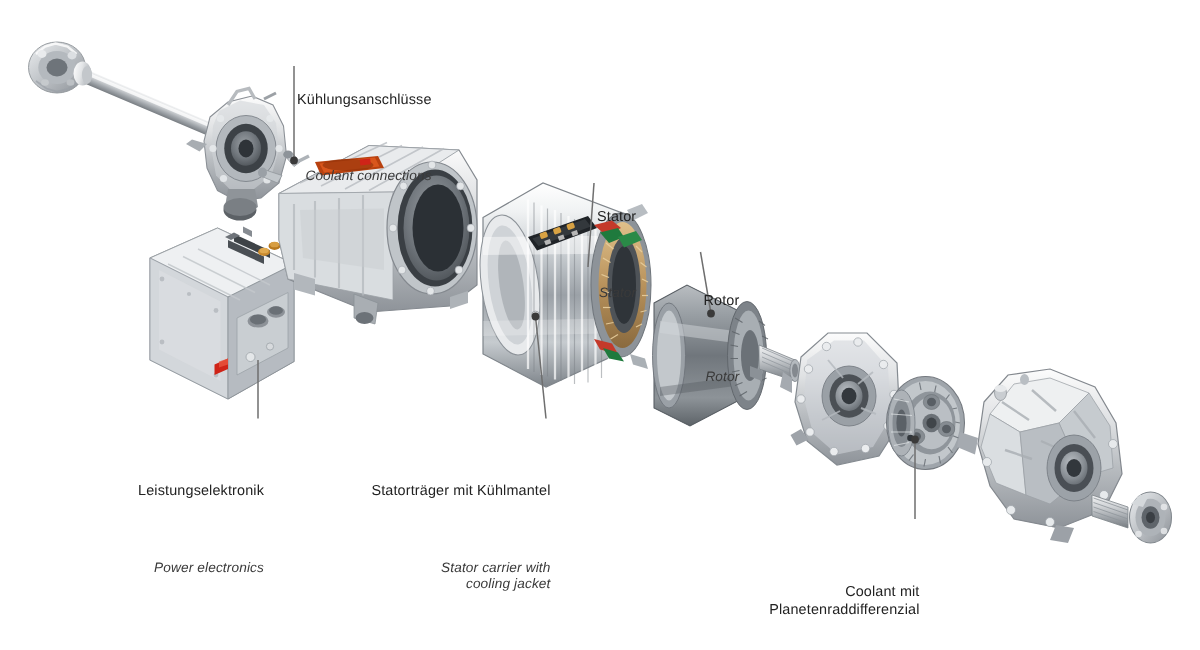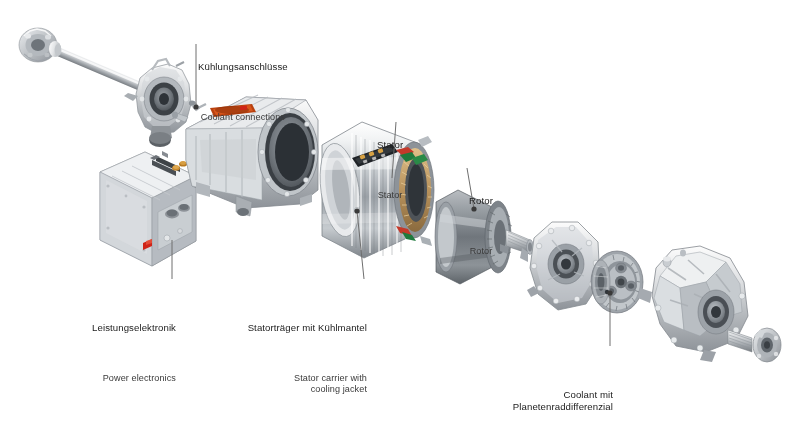--- a/index.html
+++ b/index.html
@@ -7,22 +7,22 @@
   body{
     width:800px;height:433px;position:relative;overflow:hidden;
     font-family:"Liberation Sans","DejaVu Sans",sans-serif;
     background:#ffffff;
   }
   #stage{position:absolute;inset:0;width:800px;height:433px;}
   #art{position:absolute;left:0;top:0;width:800px;height:433px;}
 
   .callout{position:absolute;color:#2b2b2b;line-height:1.22;white-space:pre;}
   .callout .de{font-size:9.6px;font-weight:400;letter-spacing:.01em;color:#222;}
-  .callout .en{font-size:9.1px;font-weight:400;letter-spacing:.01em;color:#3a3a3a;}
-  .al-left{text-align:center;}
+  .callout .en{font-size:9.1px;font-weight:400;letter-spacing:.01em;color:#3a3a3a;font-style:italic;}
+  .al-left{text-align:right;}
   .al-right{text-align:right;}
 </style>
 </head>
 <body>
 
 <div id="stage">
 
   <svg id="art" viewBox="0 0 800 433" xmlns="http://www.w3.org/2000/svg">
     <defs>
       <linearGradient id="alu" x1="0" y1="0" x2="0" y2="1">
@@ -528,21 +528,21 @@
       <circle cx="357" cy="211" r="2.6"></circle>
       <circle cx="610" cy="293" r="2.6"></circle>
     </g>
   </svg>
 
   <div class="callout al-left" style="left:198px; top:22px;">
     <div class="de">Kühlungsanschlüsse</div>
     <div class="en">Coolant connections</div>
   </div>
 
-  <div class="callout al-left" style="left:377px; top:100px;">
+  <div class="callout al-left" style="left:398px; top:100px;">
     <div class="de">Stator</div>
     <div class="en">Stator</div>
   </div>
 
   <div class="callout al-left" style="left:469px; top:156px;">
     <div class="de">Rotor</div>
     <div class="en">Rotor</div>
   </div>
 
   <div class="callout al-right" style="left:180px; width:187px; top:283px;">

